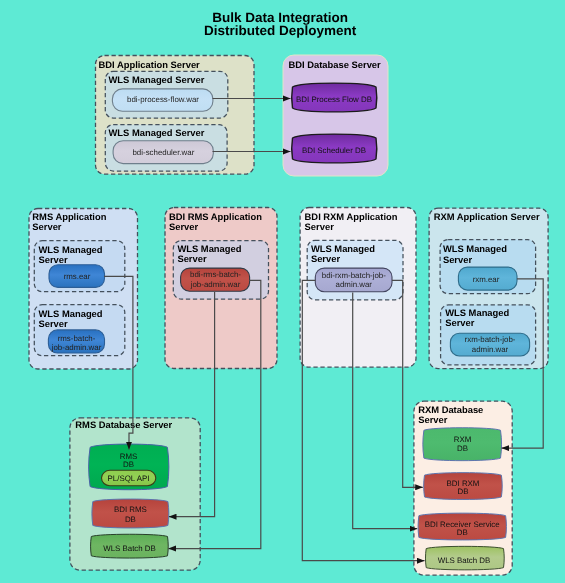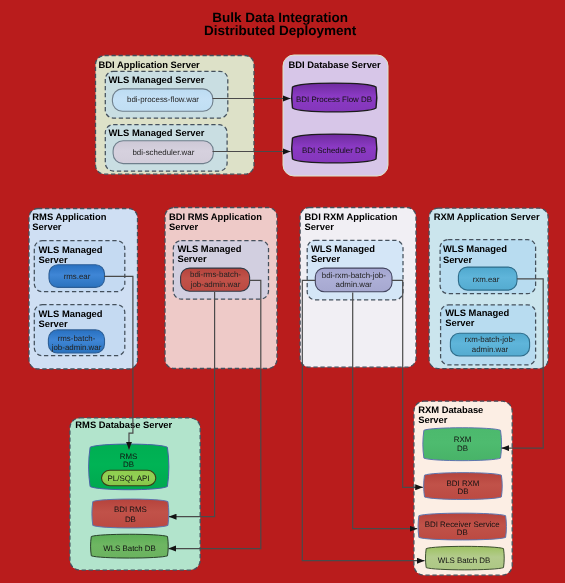--- a/index.html
+++ b/index.html
@@ -1,20 +1,20 @@
 <!DOCTYPE html>
 <html><head>
 <meta charset="utf-8">
 <title>Bulk Data Integration Distributed Deployment</title>
 <style>
   html,body{margin:0;padding:0;background:#ffffff;}
   body{width:565px;height:583px;overflow:hidden;
        font-family:"Liberation Sans",sans-serif;
        -webkit-font-smoothing:antialiased;text-rendering:geometricPrecision;}
-  #stage{position:relative;width:565px;height:583px;background:#b91c1c;text-align:center;}
+  #stage{position:relative;width:565px;height:583px;background:#5eead4;text-align:center;}
   svg#diagram{position:absolute;left:0;top:0;display:block;}
   text{paint-order:stroke;}
   .ttl{font-weight:bold;font-size:13.5px;fill:#000;text-anchor:middle;}
   .grp-label{font-weight:bold;font-size:9.4px;fill:#000;}
   .sub-label{font-weight:bold;font-size:9.4px;fill:#000;}
   .node-label{font-size:7.9px;fill:#222;}
   .db-label{font-size:7.9px;fill:#111;}
 </style>
 </head>
 <body>

